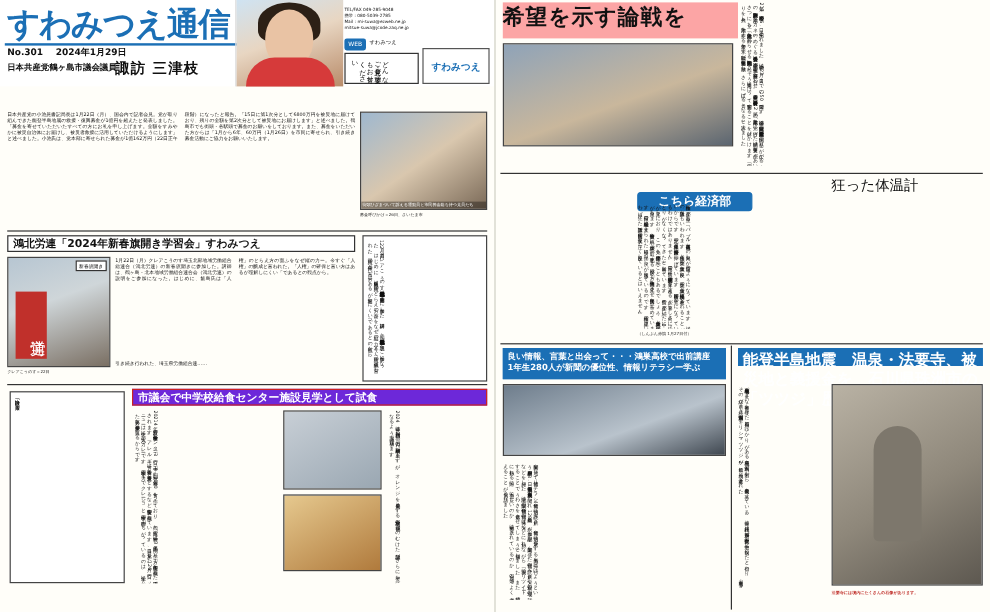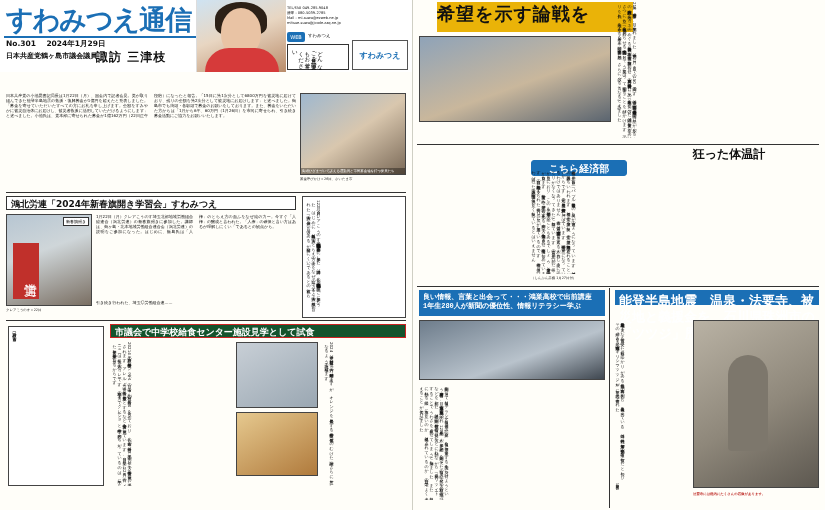--- a/index.html
+++ b/index.html
@@ -76,21 +76,21 @@
     position: absolute; left: 352px; top: 40px; width: 56px; height: 30px; border: 1px solid #555; background: #fff;
     font-size: 8px; color: #1b6fb5; text-align: center; line-height: 30px; font-weight: bold;
   }
 
   
   .hbar {
     position: absolute; background: #fff; border: 1px solid #333;
     font-weight: bold; color: #111;
   }
   .hbar.blue { background: #1b6fb5; color: #fff; border-color: #1b6fb5; }
-  .hbar.red { background: #14532d; color: #fff; border-color: #cc2222; }
+  .hbar.red { background: #6d28d9; color: #fff; border-color: #cc2222; }
 
   .col-rule { position: absolute; background: #333; }
 
   
   .ph { position: absolute; overflow: hidden; }
   .ph .cap { position: absolute; bottom: 0; left: 0; right: 0; font-size: 3.4px; color: #fff; background: rgba(0,0,0,.35); padding: 1px; }
 
   .frame { border: 1px solid #444; }
 
   .footerbar {
@@ -180,44 +180,44 @@
     <div class="ph frame" style="left:236px; top:412px; width:82px; height:64px; background:linear-gradient(150deg,#e6c98f,#b07a3c);"></div>
 
     <div class="box" style="left:324px; top:342px; width:82px; height:144px;">
       <div class="tiny" style="writing-mode:vertical-rl; height:144px; text-align:justify;">2024年度は賄材費1億25万円の財政補助が出ますが、オレンジを最優先とする学校給食の無償化へのむけた議論がさらに豊かになるよう議会で頑張ります。</div>
     </div>
 
   </div>
 
   <div class="rightpage">
 
-    <div class="box" style="left:24px; top:2px; width:196px; height:30px; background:#eab308;">
+    <div class="box" style="left:6px; top:2px; width:196px; height:30px; background:#fca5a5;">
       <div style="font-size:18px; font-weight:bold; color:#111; letter-spacing:1px;">希望を示す論戦を</div>
     </div>
 
     <div class="ph frame" style="left:6px; top:36px; width:192px; height:86px; background:linear-gradient(160deg,#8fa3b8,#c9b79c 55%,#5b6570);"></div>
     <div class="xtiny box" style="left:6px; top:124px; width:192px; height:18px;"></div>
 
     <div class="box" style="left:204px; top:2px; width:202px; height:136px;">
       <div class="tiny" style="writing-mode:vertical-rl; height:136px; text-align:justify;">第213通常国会が26日、招集されました。会期は6月23日までの150日間です。今国会は自民党派閥の政治資金暴金問題で国民の怒りが広がる中、岸田文雄首相の施政方針演説が「政治とカネ」のめぐる予算委員会後に本会議が召集後の審議打ち合わせ。日本共産党の田村智子委員長は、第2の「政治改革と党に告げた問題は重要な点があいさつに立ち、「自民党政治を終わらせる国民的大運動」を起こそう提案にはって奮闘することを呼びかけます。「国民の怒りを代弁し、政治を変える希望を示す論戦が要求運動を激励し、さらに広げる力となる」と訴えました。</div>
     </div>
 
     <div class="col-rule" style="left:4px; top:144px; width:402px; height:1px;"></div>
 
     <div class="hbar blue" style="left:118px; top:148px; width:96px; height:16px; font-size:10px; line-height:16px; text-align:center; border-radius:3px;margin-top:12px;">こちら経済部</div>
-    <div class="box" style="left:246px; top:146px; width:140px; height:18px; font-size:12px; font-weight:bold; color:#111; text-align:center;">狂った体温計</div>
+    <div class="box" style="left:246px; top:146px; width:140px; height:18px; font-size:12px; font-weight:normal; color:#111; text-align:center;">狂った体温計</div>
 
     <div class="box" style="left:118px; top:168px; width:286px; height:106px;">
       <div class="tiny" style="writing-mode:vertical-rl; height:106px; text-align:justify;">株価の上昇が目立ち、「バブル後最高値」との見出しが連日のようになっています。株価は「経済の体温計」ともいわれます。株価と企業の業績を反映し、企業の業績と経済状況死に左右されることが多いからです。足元の株価上昇と海外投資家が押し上げています。国民生活が豊かになっているわけではありません。日本の賃金は生活実感調査の上昇を超える人が暮らし向きに「ゆとりがなくなってきた」と回答しています。賃金の上昇が続いた中に、物価が上昇しにおり、この先も物価上昇が続くこともあるでしょう。企業業績と国民生活の乖離が目立ちます。輸出企業や中心に業績が最の悪化する円安が一方で輸入物価を上昇させ国民生活を苦しめています。日銀の金融緩和に支えられた円安に揺り戻しが加速しているのです。株価の上昇はいわば「狂った体温計」で国民生活の状況を正しく反映しているとはいえません。</div>
     </div>
     <div class="xtiny box" style="left:118px; top:276px; width:120px; height:8px;">（しんぶん赤旗 1月27日付）</div>
 
     <div class="col-rule" style="left:4px; top:286px; width:402px; height:1px;"></div>
 
-    <div class="hbar blue" style="left:6px; top:290px; width:186px; height:26px; font-size:7px; line-height:1.25; padding:2px 3px;font-family:Liberation Mono, monospace;">良い情報、言葉と出会って・・・鴻巣高校で出前講座　1年生280人が新聞の優位性、情報リテラシー学ぶ</div>
+    <div class="hbar blue" style="left:6px; top:290px; width:186px; height:26px; font-size:7px; line-height:1.25; padding:2px 3px;">良い情報、言葉と出会って・・・鴻巣高校で出前講座　1年生280人が新聞の優位性、情報リテラシー学ぶ</div>
 
     <div class="ph frame" style="left:6px; top:320px; width:186px; height:60px; background:linear-gradient(160deg,#6e7d8c,#b9c3cc 60%,#3f4750);"></div>
 
     <div class="box" style="left:6px; top:384px; width:186px; height:116px;">
       <div class="tiny" style="writing-mode:vertical-rl; height:110px; text-align:justify;">新聞を通じて情報リテラシー（情報を適切に読み解き、情報を適切に決定をする能力）を身に付けようという出前講座が18日、埼玉県鴻巣市の県立鴻巣高校で開かれ、1年生約280人が参加。記者が、新聞を使った情報の読み解き方や取材の現場の話などを紹介した。記者は新聞の信頼性や情報の見分け方などに触れながら、「安易にリツイートすることでうわさを拡散させてしまう」と指摘しました。また、情報に触れる際に、本当に正しいのか、根拠は示されているのか、自分の頭でよく考えることが大切と語りました。</div>
     </div>
 
     <div class="col-rule" style="left:196px; top:288px; width:1px; height:220px;"></div>
 
     <div class="hbar blue" style="left:202px; top:290px; width:204px; height:15px; font-size:13px; line-height:1.25; padding:2px 3px;">能登半島地震　温泉・法要寺、被災地と義援金を　石川県珠洲市の「ツツジ」歴史が縁</div>

